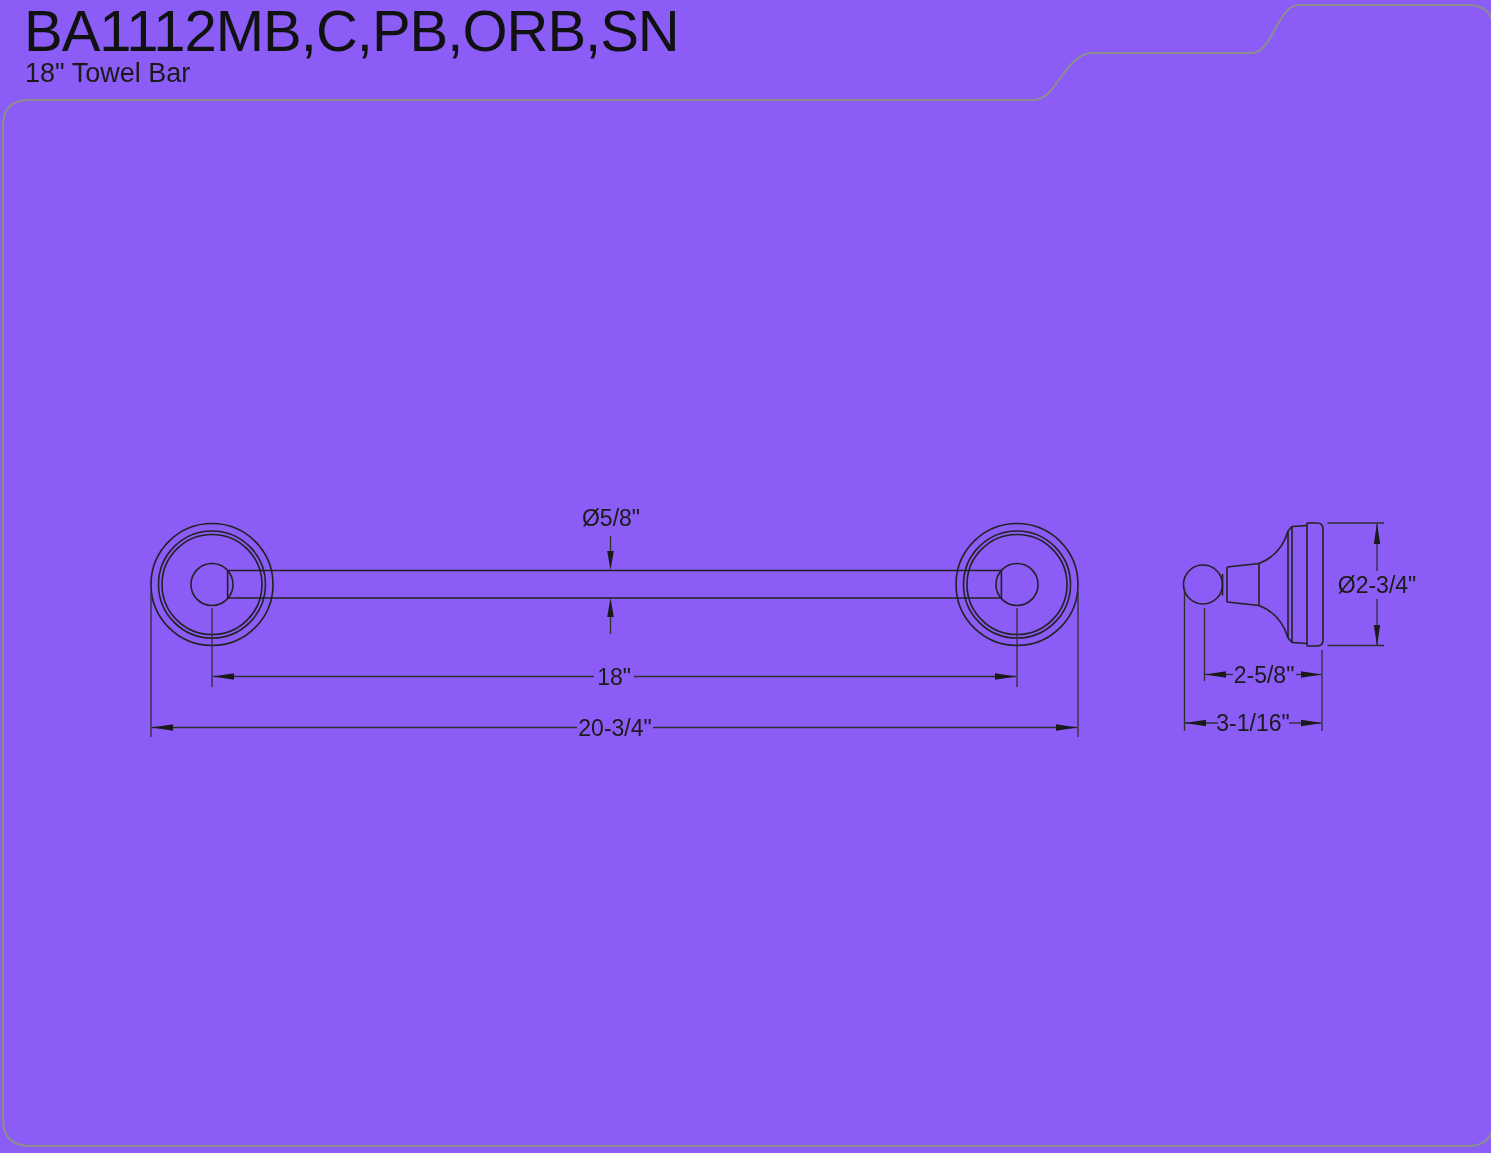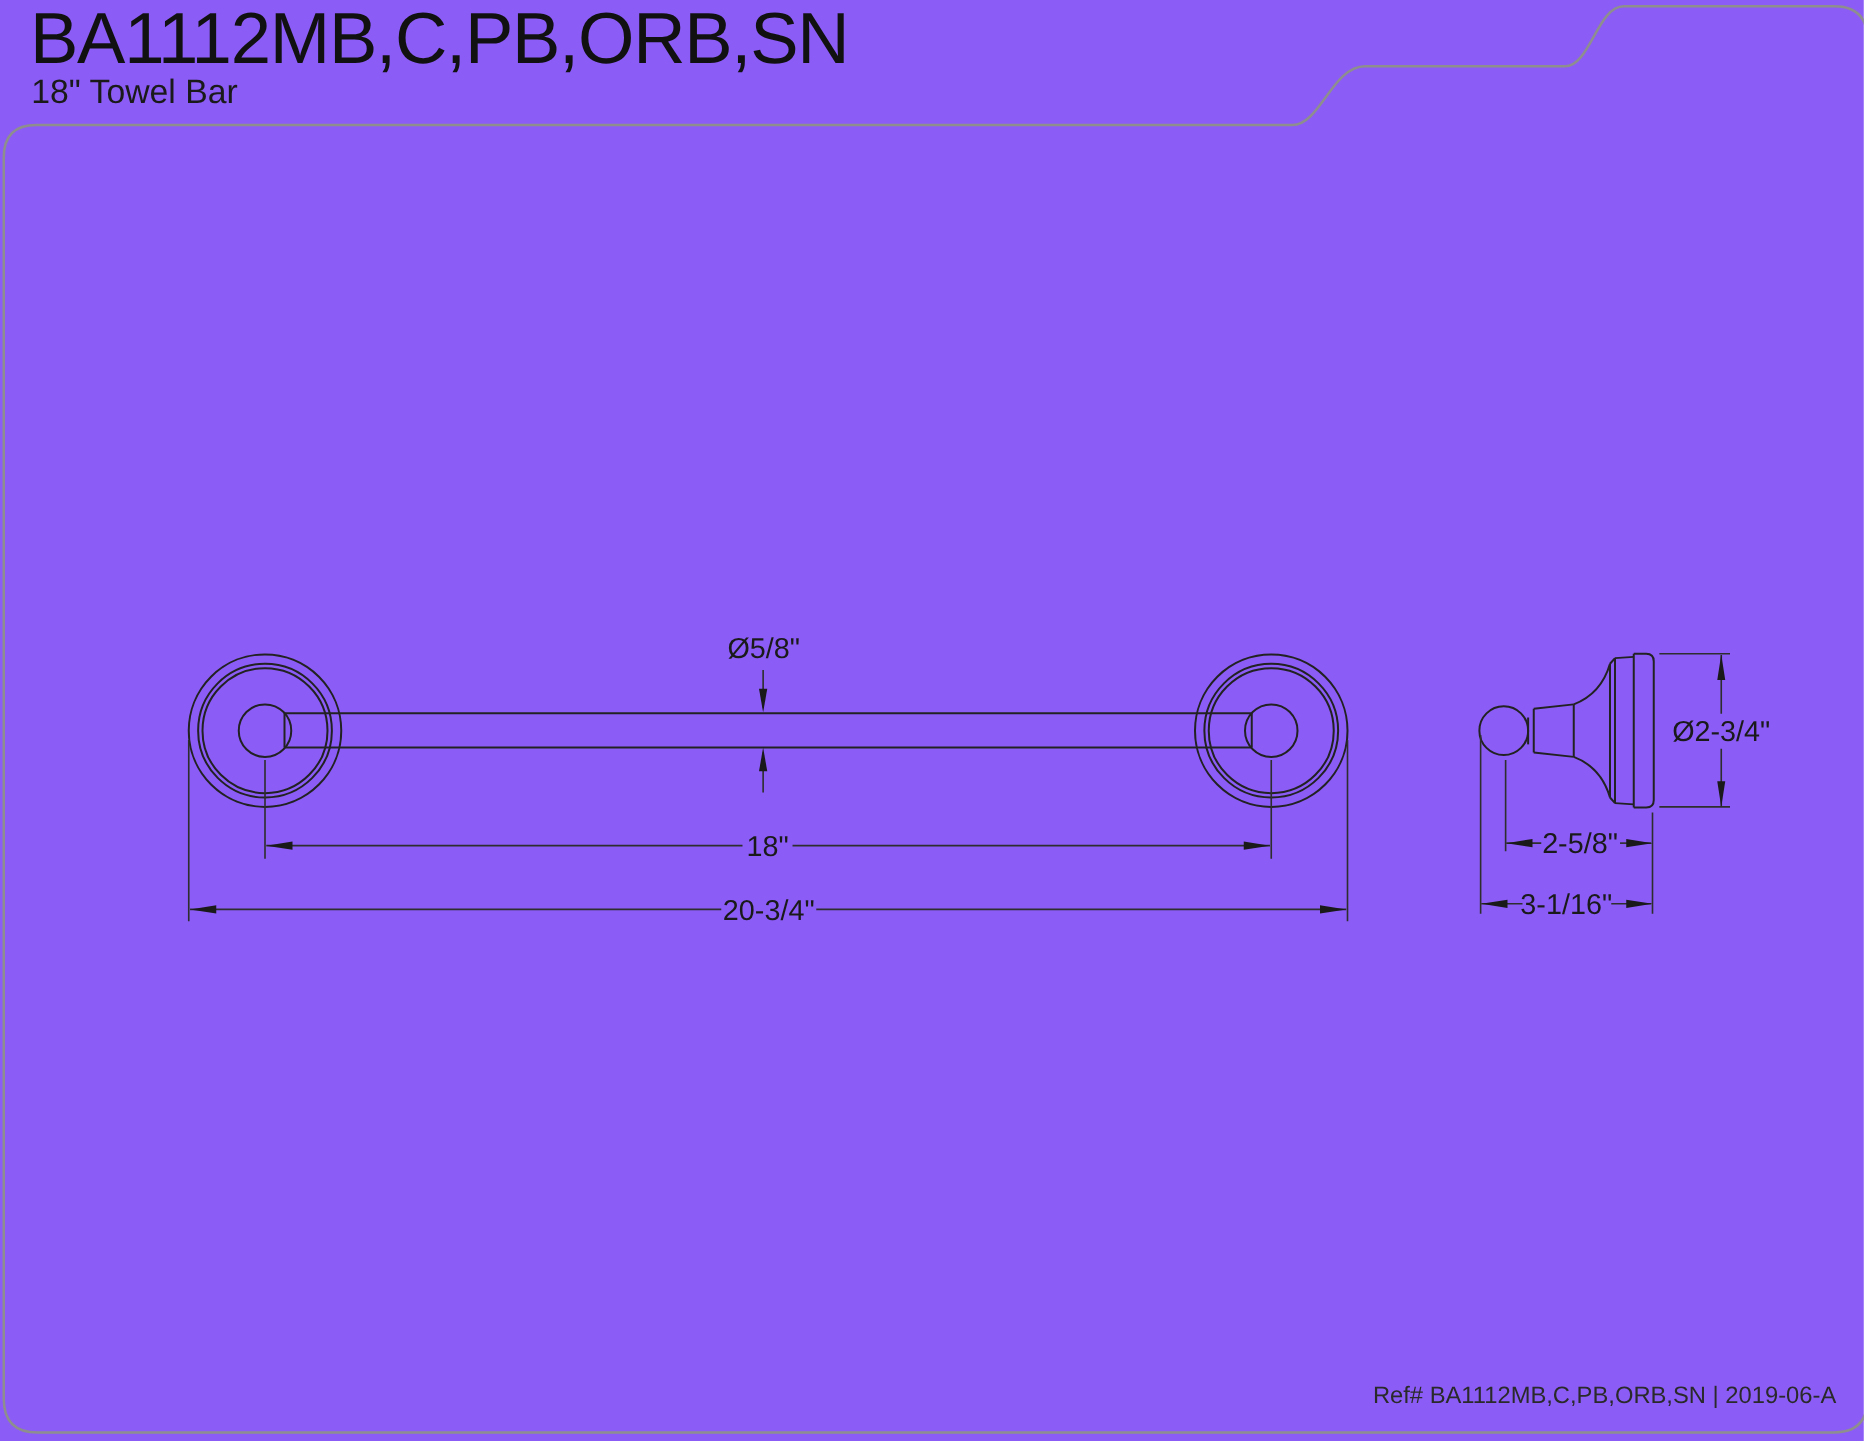--- a/index.html
+++ b/index.html
@@ -136,14 +136,13 @@
       <text class="dimtext" x="1264" y="682.5" text-anchor="middle">2-5/8"</text>
 
       <line class="dim" x1="1185" y1="723" x2="1218" y2="723"></line>
       <line class="dim" x1="1289" y1="723" x2="1321" y2="723"></line>
       <polygon class="arrow" points="1185,723 1206,719.7 1206,726.3"></polygon>
       <polygon class="arrow" points="1322,723 1301,719.7 1301,726.3"></polygon>
       <text class="dimtext" x="1253" y="731" text-anchor="middle">3-1/16"</text>
     </g>
   </svg>
 
-  <div class="refnote">Ref# BA1112MB,C,PB,ORB,SN | 2019-06-A</div>
 </div>
 
 </body></html>

